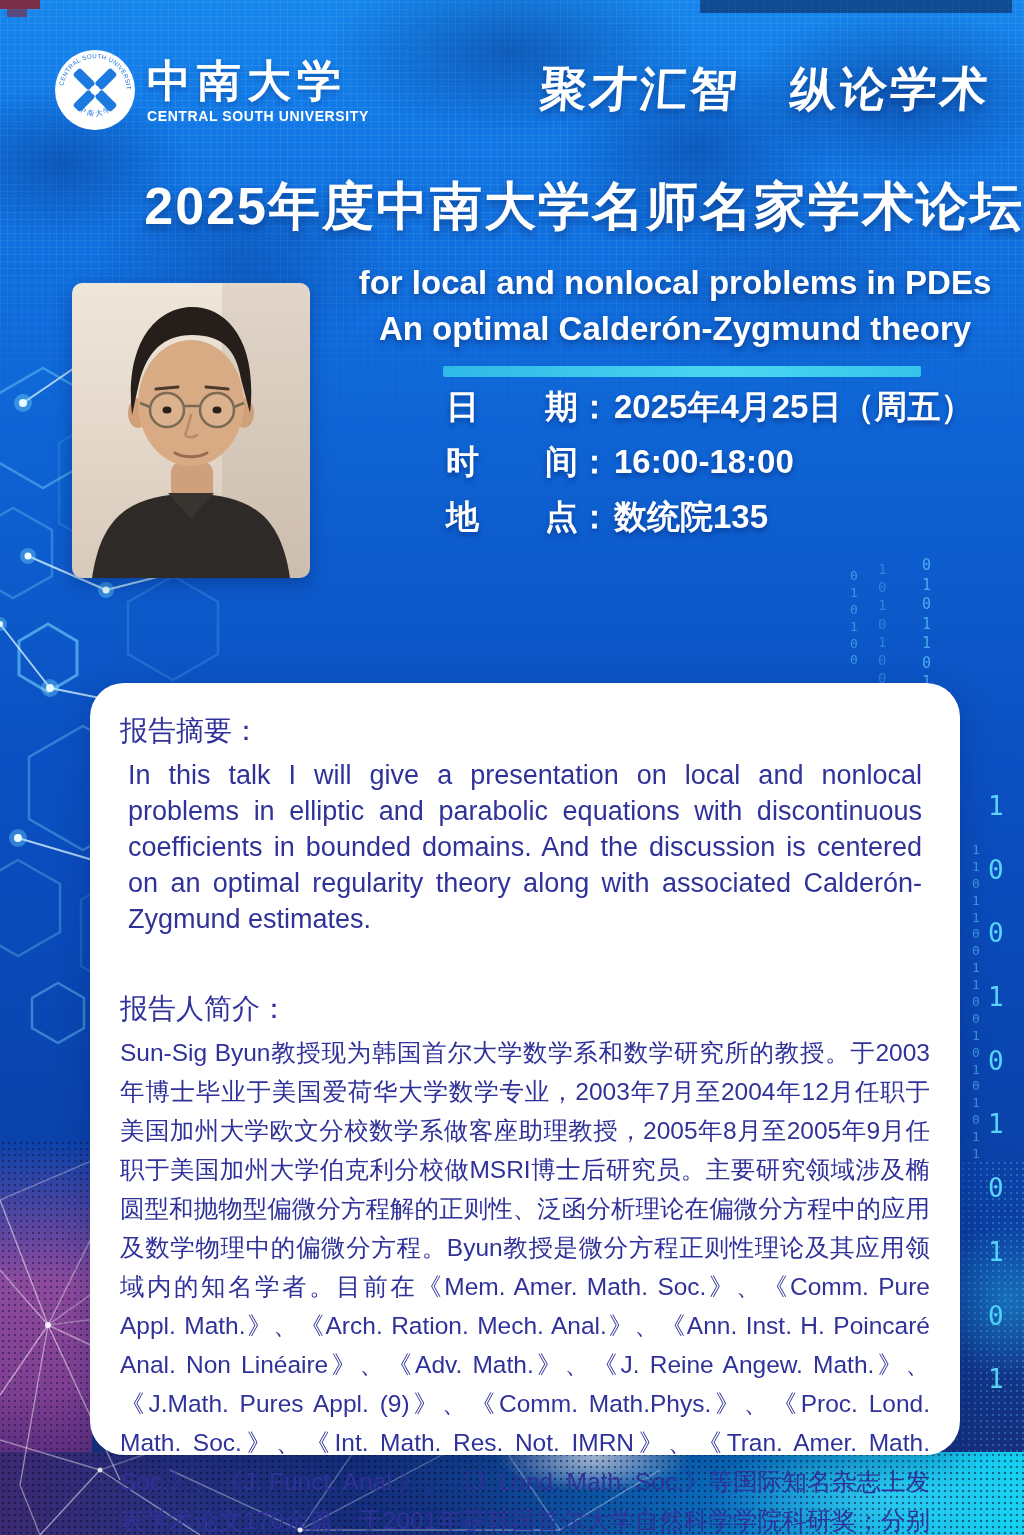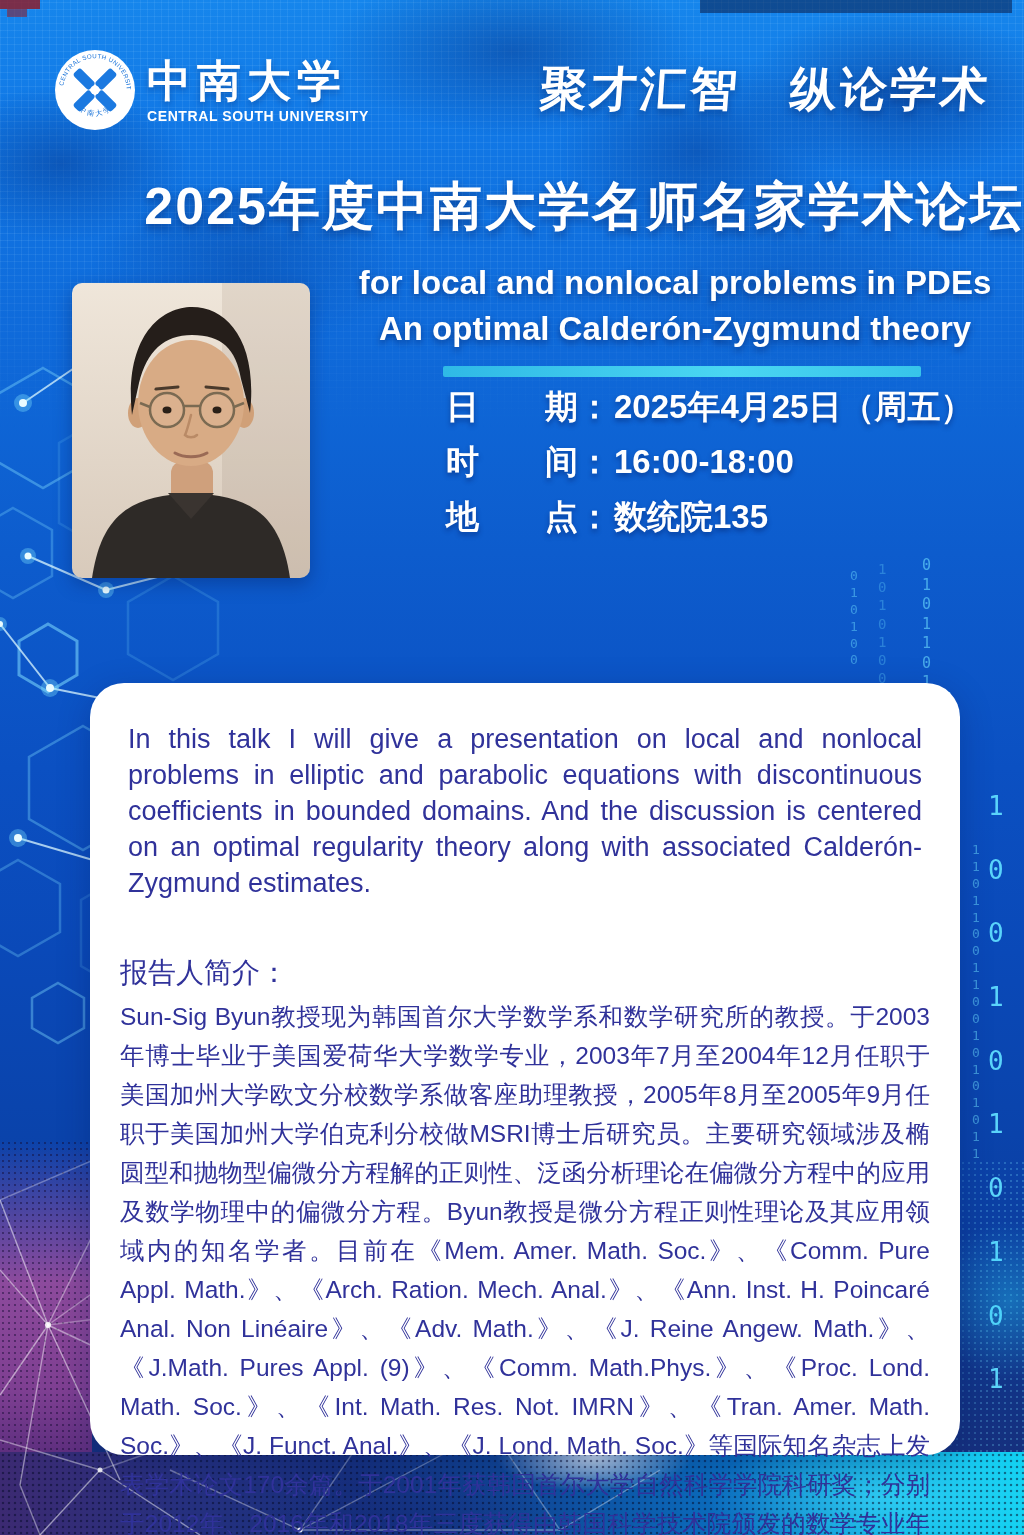--- a/index.html
+++ b/index.html
@@ -287,18 +287,19 @@
       <span class="detail-label">时　　间：</span>
       <span class="detail-value">16:00-18:00</span>
     </div>
     <div class="detail-row">
       <span class="detail-label">地　　点：</span>
       <span class="detail-value">数统院135</span>
     </div>
   </div>
 
   <div class="card">
+    <div class="sec-heading">报告摘要：</div>
     <p class="abstract">In this talk I will give a presentation on local and nonlocal problems in elliptic and parabolic equations with discontinuous coefficients in bounded domains. And the discussion is centered on an optimal regularity theory along with associated Calderón-Zygmund estimates.</p>
     <div class="sec-heading bio-h">报告人简介：</div>
     <p class="bio">Sun-Sig Byun教授现为韩国首尔大学数学系和数学研究所的教授。于2003年博士毕业于美国爱荷华大学数学专业，2003年7月至2004年12月任职于美国加州大学欧文分校数学系做客座助理教授，2005年8月至2005年9月任职于美国加州大学伯克利分校做MSRI博士后研究员。主要研究领域涉及椭圆型和抛物型偏微分方程解的正则性、泛函分析理论在偏微分方程中的应用及数学物理中的偏微分方程。Byun教授是微分方程正则性理论及其应用领域内的知名学者。目前在《Mem. Amer. Math. Soc.》、《Comm. Pure Appl. Math.》、《Arch. Ration. Mech. Anal.》、《Ann. Inst. H. Poincaré Anal. Non Linéaire》、《Adv. Math.》、《J. Reine Angew. Math.》、《J.Math. Pures Appl. (9)》、《Comm. Math.Phys.》、《Proc. Lond. Math. Soc.》、《Int. Math. Res. Not. IMRN》、《Tran. Amer. Math. Soc.》、《J. Funct. Anal.》、《J. Lond. Math. Soc.》等国际知名杂志上发表学术论文170余篇。于2001年获韩国首尔大学自然科学学院科研奖；分别于2012年、2016年和2018年三度获得由韩国科学技术院颁发的数学专业年度论文导师奖；于2018年被韩国科学和信息通信技术部评为年度基础研究员。</p>
   </div>
 
 </div>
 
 </body></html>

